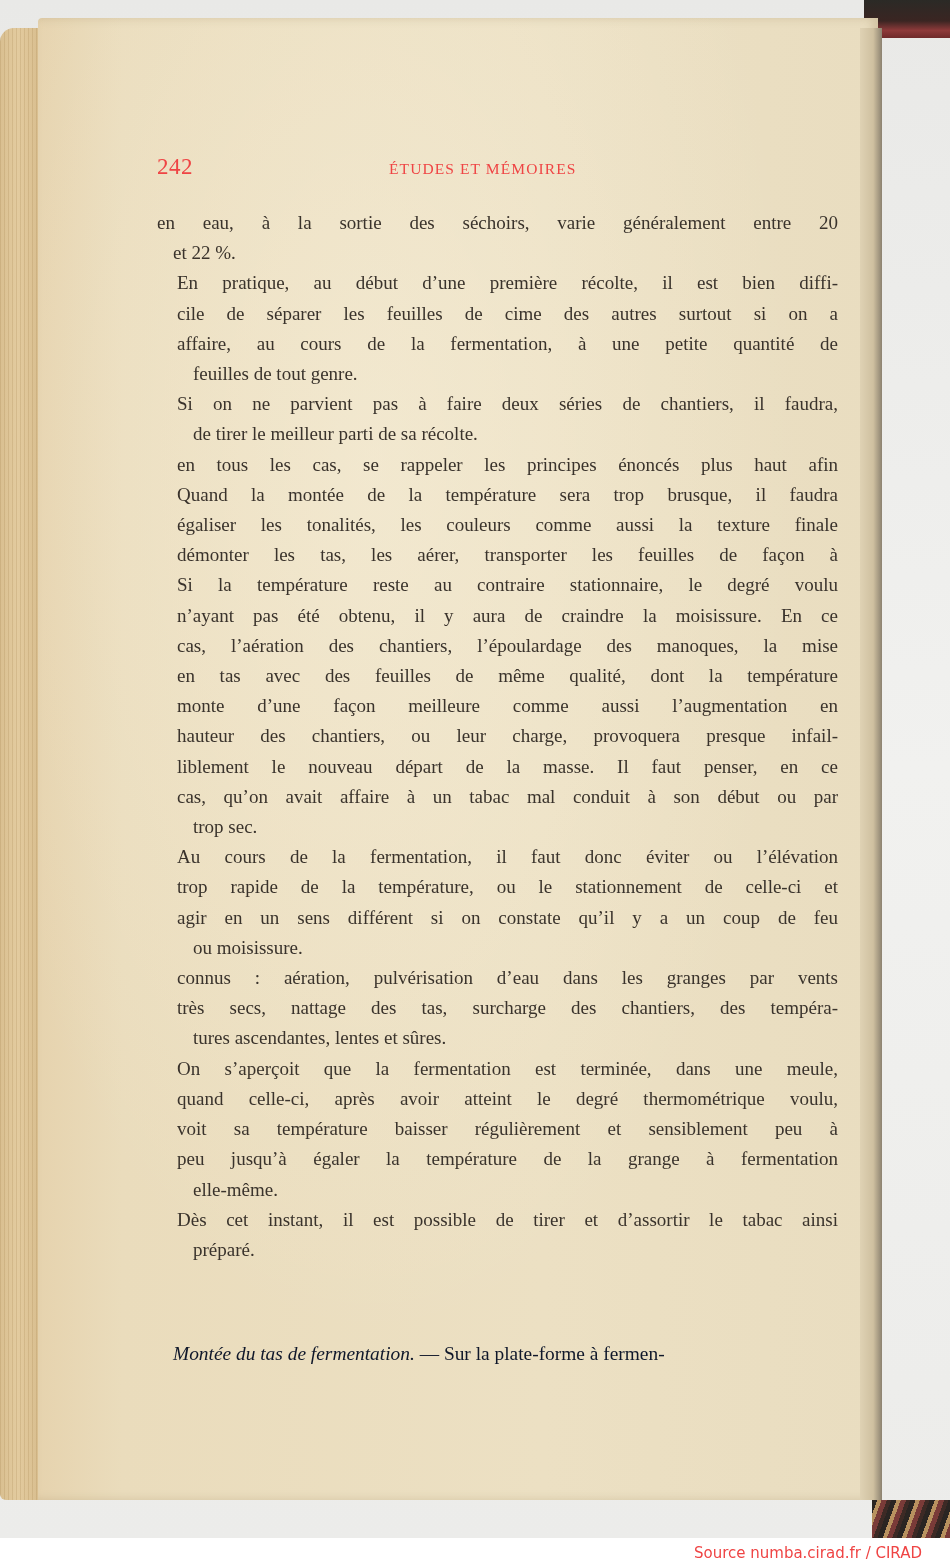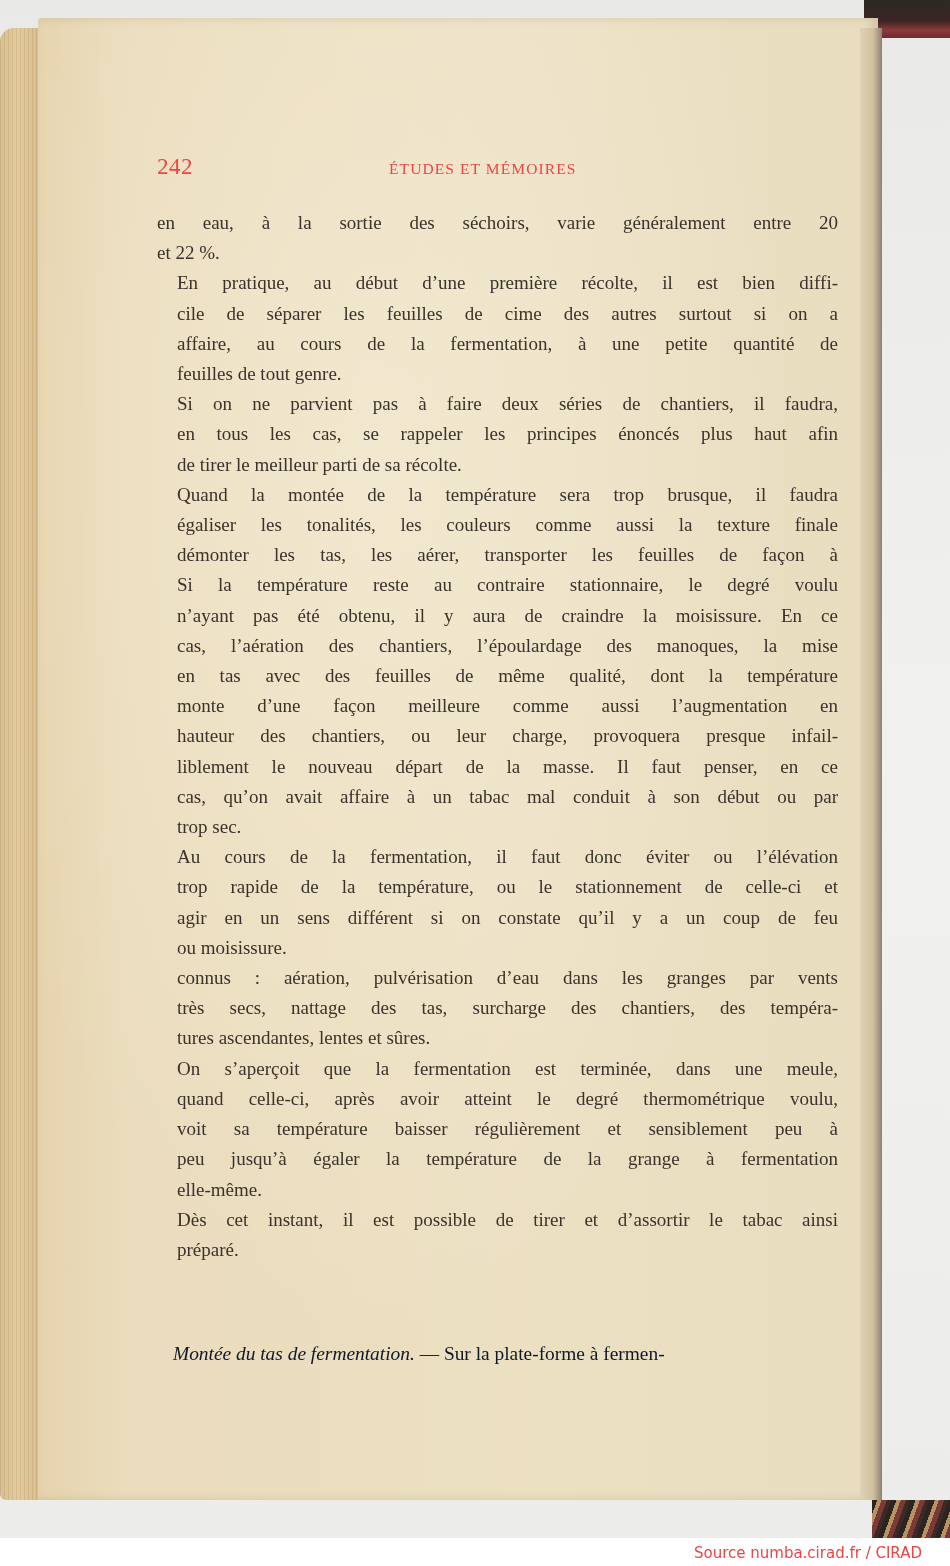--- a/index.html
+++ b/index.html
@@ -91,20 +91,21 @@
     }
     .para.indent { text-indent: 20px; }
     .para .line {
       display: block;
       text-align: justify;
       text-align-last: justify;
       white-space: nowrap;
     }
     .para .line.last {
       text-align-last: left;
+      margin-left: 16px;
     }
     .para + .para { margin-top: 0; }
     .subsection {
       position: absolute;
       left: 173px; top: 1343px;
       width: 665px;
       font-size: 19.4px;
       color: #0f172a;
       white-space: nowrap;
     }
@@ -138,22 +139,22 @@
       <span class="line last">et 22 %.</span>
     </p>
     <p class="para indent">
       <span class="line">En pratique, au début d’une première récolte, il est bien diffi-</span>
       <span class="line">cile de séparer les feuilles de cime des autres surtout si on a</span>
       <span class="line">affaire, au cours de la fermentation, à une petite quantité de</span>
       <span class="line last">feuilles de tout genre.</span>
     </p>
     <p class="para indent">
       <span class="line">Si on ne parvient pas à faire deux séries de chantiers, il faudra,</span>
+      <span class="line last">de tirer le meilleur parti de sa récolte.</span>
       <span class="line">en tous les cas, se rappeler les principes énoncés plus haut afin</span>
-      <span class="line last">de tirer le meilleur parti de sa récolte.</span>
     </p>
     <p class="para indent">
       <span class="line">Quand la montée de la température sera trop brusque, il faudra</span>
       <span class="line">égaliser les tonalités, les couleurs comme aussi la texture finale</span>
       <span class="line">démonter les tas, les aérer, transporter les feuilles de façon à</span>
     </p>
     <p class="para indent">
       <span class="line">Si la température reste au contraire stationnaire, le degré voulu</span>
       <span class="line">n’ayant pas été obtenu, il y aura de craindre la moisissure. En ce</span>
       <span class="line">cas, l’aération des chantiers, l’époulardage des manoques, la mise</span>

